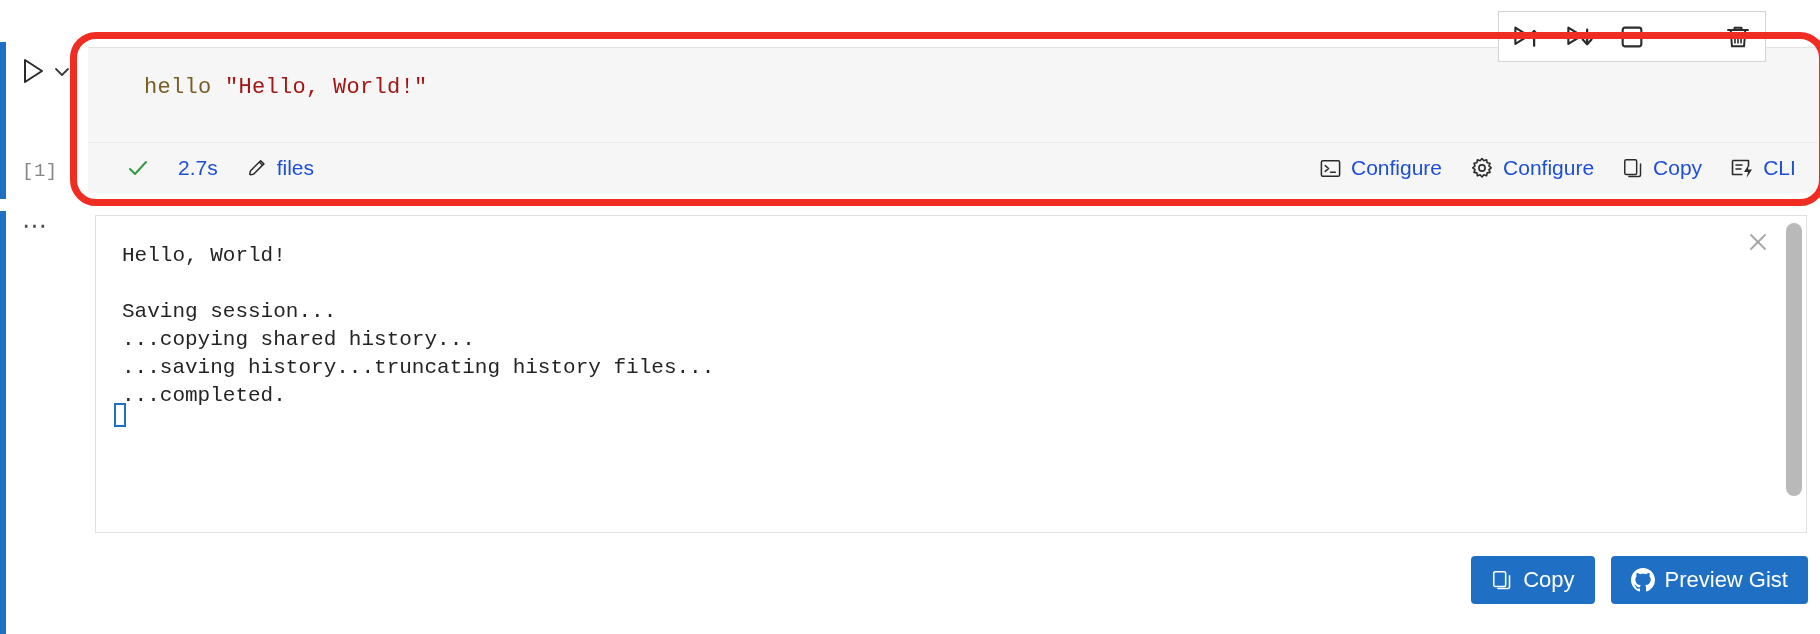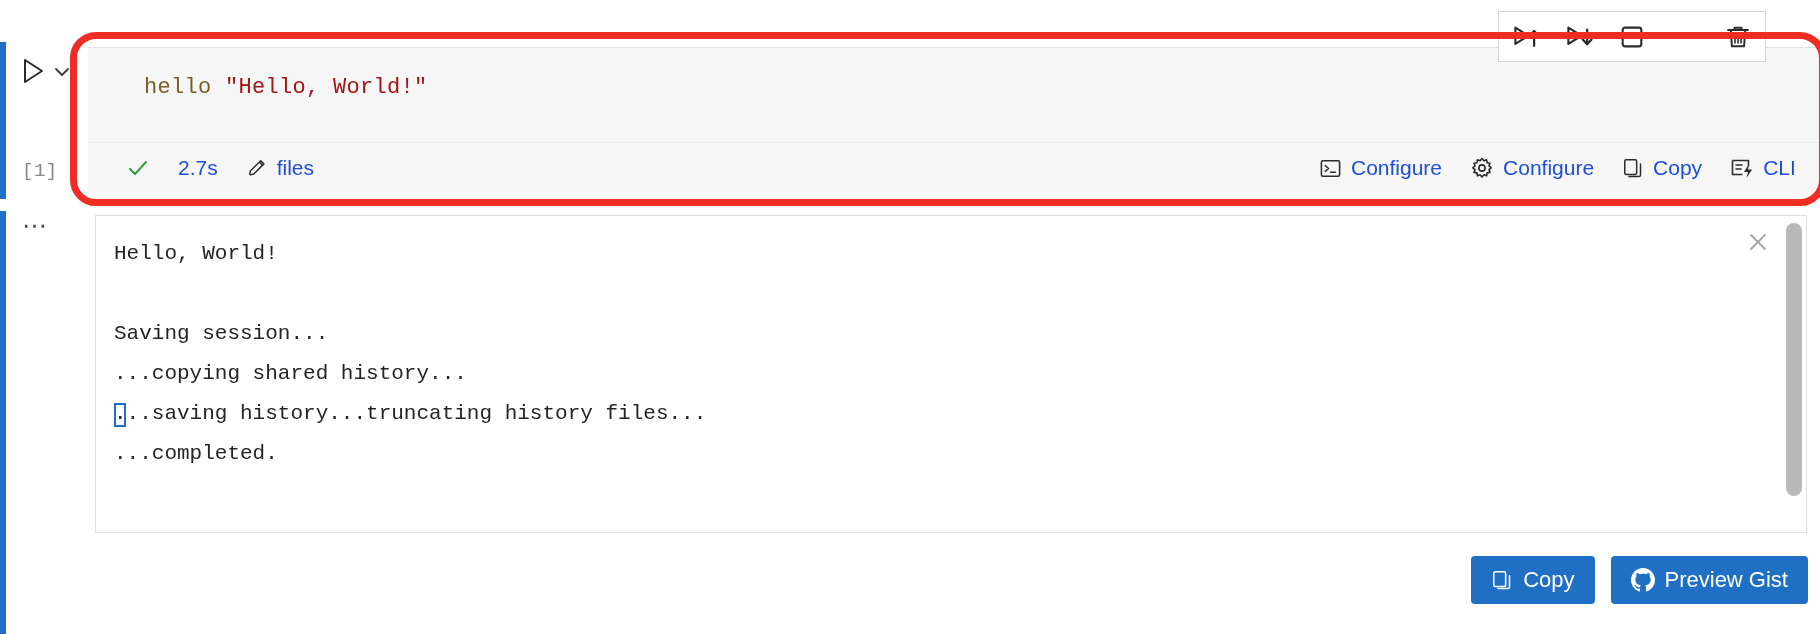--- a/index.html
+++ b/index.html
@@ -167,24 +167,24 @@
     box-sizing: border-box;
     background: #ffffff;
     overflow: hidden;
   }
   #output-text {
     position: absolute;
     left: 18px;
     top: 18px;
     font-family: "Liberation Mono", monospace;
     font-size: 21px;
-    line-height: 40px;
+    line-height: 28px;
     color: #242424;
     white-space: pre;
-    margin: 0;
+    margin: 8px;
   }
   #term-cursor {
     position: absolute;
     left: 18px;
     top: 187px;
     width: 12px;
     height: 24px;
     border: 2.5px solid #1f6fc4;
     box-sizing: border-box;
   }

